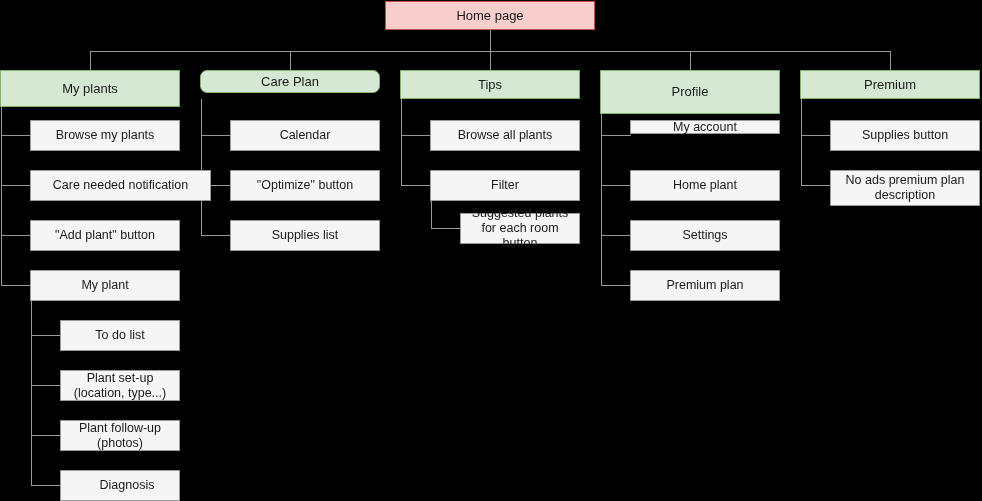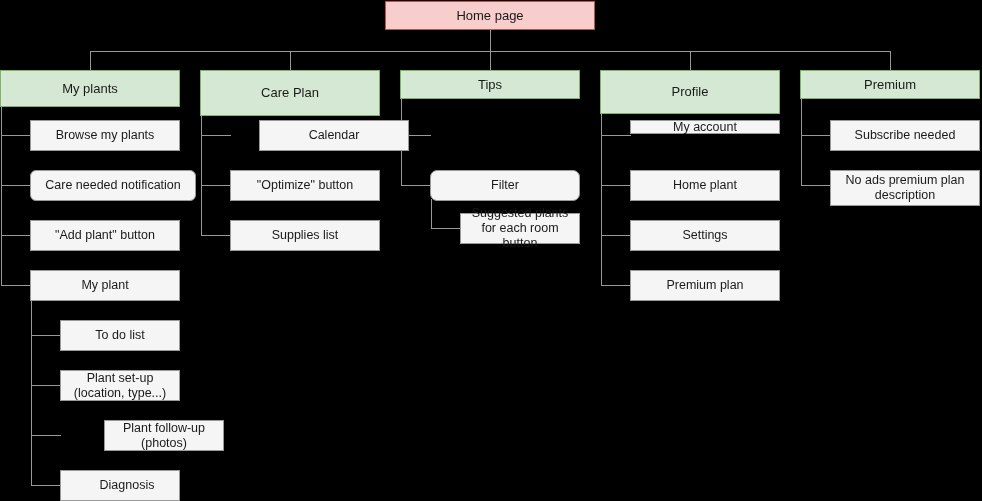--- a/index.html
+++ b/index.html
@@ -100,43 +100,44 @@
   <div class="line h" style="left:601px; top:235px; width:30px;"></div>
   <div class="line h" style="left:601px; top:285px; width:30px;"></div>
 
   <div class="line v" style="left:801px; top:99px; height:87px;"></div>
   <div class="line h" style="left:801px; top:135px; width:30px;"></div>
   <div class="line h" style="left:801px; top:185px; width:30px;"></div>
 
   <div class="node root" style="left:385px; top:1px; width:210px; height:29px;">Home page</div>
 
   <div class="node section" style="left:0px; top:70px; width:180px; height:37px;">My plants</div>
-  <div class="node section" style="left:200px; top:70px; width:180px; height:46px;">Care Plan</div>
+  <div class="node section" style="left:200px; top:70px; width:180px; height:23px;border-radius:7px;">Care Plan</div>
   <div class="node section" style="left:400px; top:70px; width:180px; height:29px;">Tips</div>
   <div class="node section" style="left:600px; top:70px; width:180px; height:44px;">Profile</div>
   <div class="node section" style="left:800px; top:70px; width:180px; height:29px;">Premium</div>
 
   <div class="node leaf" style="left:30px; top:120px; width:150px; height:31px;">Browse my plants</div>
-  <div class="node leaf" style="left:30px; top:170px; width:166px; height:31px;border-radius:6px;">Care needed notification</div>
+  <div class="node leaf" style="left:30px; top:170px; width:181px; height:31px;">Care needed notification</div>
   <div class="node leaf" style="left:30px; top:220px; width:150px; height:31px;">"Add plant" button</div>
   <div class="node leaf" style="left:60px; top:320px; width:120px; height:31px;">To do list</div>
 
   <div class="node leaf" style="left:30px; top:270px; width:150px; height:31px;">My plant</div>
   <div class="node leaf" style="left:60px; top:370px; width:120px; height:31px;">Plant set-up (location, type...)</div>
-  <div class="node leaf" style="left:60px; top:420px; width:120px; height:31px;margin-left:44px;">Plant follow-up (photos)</div>
+  <div class="node leaf" style="left:60px; top:420px; width:120px; height:31px;">Plant follow-up (photos)</div>
   <div class="node leaf" style="left:60px; top:470px; width:120px; height:31px;padding-left:18px;">Diagnosis</div>
 
-  <div class="node leaf" style="left:230px; top:120px; width:150px; height:31px;margin-left:29px;">Calendar</div>
+  <div class="node leaf" style="left:230px; top:120px; width:150px; height:31px;">Calendar</div>
   <div class="node leaf" style="left:230px; top:170px; width:150px; height:31px;">"Optimize" button</div>
   <div class="node leaf" style="left:230px; top:220px; width:150px; height:31px;">Supplies list</div>
 
-  <div class="node leaf" style="left:430px; top:170px; width:150px; height:31px;border-radius:7px;">Filter</div>
+  <div class="node leaf" style="left:430px; top:120px; width:150px; height:31px;">Browse all plants</div>
+  <div class="node leaf" style="left:430px; top:170px; width:150px; height:31px;">Filter</div>
   <div class="node leaf" style="left:460px; top:213px; width:120px; height:31px;">Suggested plants for each room button</div>
 
   <div class="node leaf" style="left:630px; top:120px; width:150px; height:14px;">My account</div>
   <div class="node leaf" style="left:630px; top:170px; width:150px; height:31px;">Home plant</div>
   <div class="node leaf" style="left:630px; top:220px; width:150px; height:31px;">Settings</div>
   <div class="node leaf" style="left:630px; top:270px; width:150px; height:31px;">Premium plan</div>
 
-  <div class="node leaf" style="left:830px; top:120px; width:150px; height:31px;">Subscribe needed</div>
+  <div class="node leaf" style="left:830px; top:120px; width:150px; height:31px;">Supplies button</div>
   <div class="node leaf" style="left:830px; top:170px; width:150px; height:36px;">No ads premium plan description</div>
 
 </div>
 
 </body></html>

